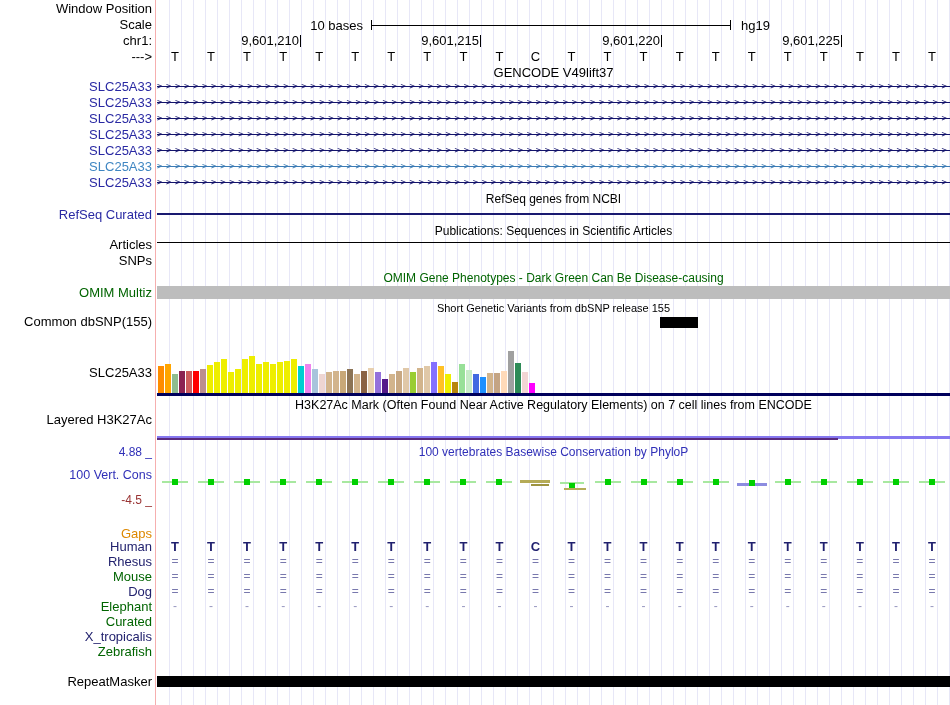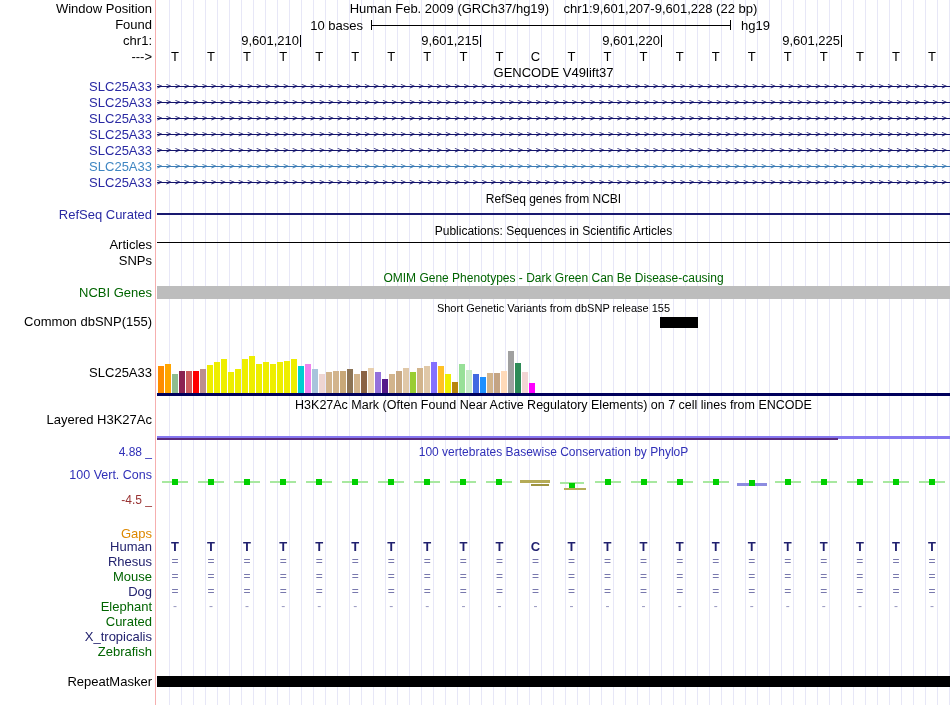--- a/index.html
+++ b/index.html
@@ -89,23 +89,22 @@
       <div class="gridline" style="left: 889px;"></div>
       <div class="gridline" style="left: 901px;"></div>
       <div class="gridline" style="left: 913px;"></div>
       <div class="gridline" style="left: 925px;"></div>
       <div class="gridline" style="left: 937px;"></div>
       <div class="gridline" style="left: 949px;"></div>
       <div class="cursorline" style="left: 155px;"></div>
     </div>
 
   <div class="lbl" style="top:2px;">Window Position</div>
-  <div class="ctitle" style="top:2px;">Human Feb. 2009 (GRCh37/hg19)    chr1:9,601,207-9,601,228 (22 bp)</div>
-
-  <div class="lbl" style="top:18px;">Found</div>
+
+  <div class="lbl" style="top:18px;">Scale</div>
   <div class="abs" style="top:18px;left:157px;width:206px;text-align:right;">10 bases</div>
   <div class="hline" style="top:25px;left:371px;width:360px;height:1px;background:#000;"></div>
   <div class="tick" style="top:20px;left:371px;height:10px;"></div>
   <div class="tick" style="top:20px;left:730px;height:10px;"></div>
   <div class="abs" style="top:18px;left:741px;">hg19</div>
 
   <div class="lbl" style="top:34px;">chr1:</div>
   <div id="ruler-ticks">
       <div class="abs" style="top: 34px; right: 651px; line-height: 13px;">9,601,210</div>
       <div class="tick" style="top: 35px; left: 300px; height: 12px;"></div>
@@ -185,21 +184,21 @@
   <div class="ctitle" style="top:193px;font-size:12px;">RefSeq genes from NCBI</div>
   <div class="lbl" style="top:208px;color:#2929A3;">RefSeq Curated</div>
   <div class="hline" style="top:213px;left:157px;width:793px;height:2px;background:#191970;"></div>
 
   <div class="ctitle" style="top:225px;font-size:12px;">Publications: Sequences in Scientific Articles</div>
   <div class="lbl" style="top:238px;">Articles</div>
   <div class="hline" style="top:242px;left:157px;width:793px;height:1px;background:#000;"></div>
   <div class="lbl" style="top:254px;">SNPs</div>
 
   <div class="ctitle" style="top:272px;font-size:12px;color:#006400;">OMIM Gene Phenotypes - Dark Green Can Be Disease-causing</div>
-  <div class="lbl" style="top:286px;color:#006400;">NCBI Genes</div>
+  <div class="lbl" style="top:286px;color:#006400;">OMIM Multiz</div>
   <div class="hline" style="top:286px;left:157px;width:793px;height:13px;background:#BDBDBD;"></div>
 
   <div class="ctitle" style="top:302px;font-size:11px;">Short Genetic Variants from dbSNP release 155</div>
   <div class="lbl" style="top:315px;">Common dbSNP(155)</div>
   <div class="hline" style="top:317px;left:660px;width:38px;height:11px;background:#000;"></div>
 
   <div class="lbl" style="top:366px;">SLC25A33</div>
   <div id="gtex-bars">
       <div class="gtexbar" style="left: 158px; top: 366px; height: 27px; background: rgb(255, 140, 0);"></div>
       <div class="gtexbar" style="left: 165px; top: 364px; height: 29px; background: rgb(255, 165, 0);"></div>

